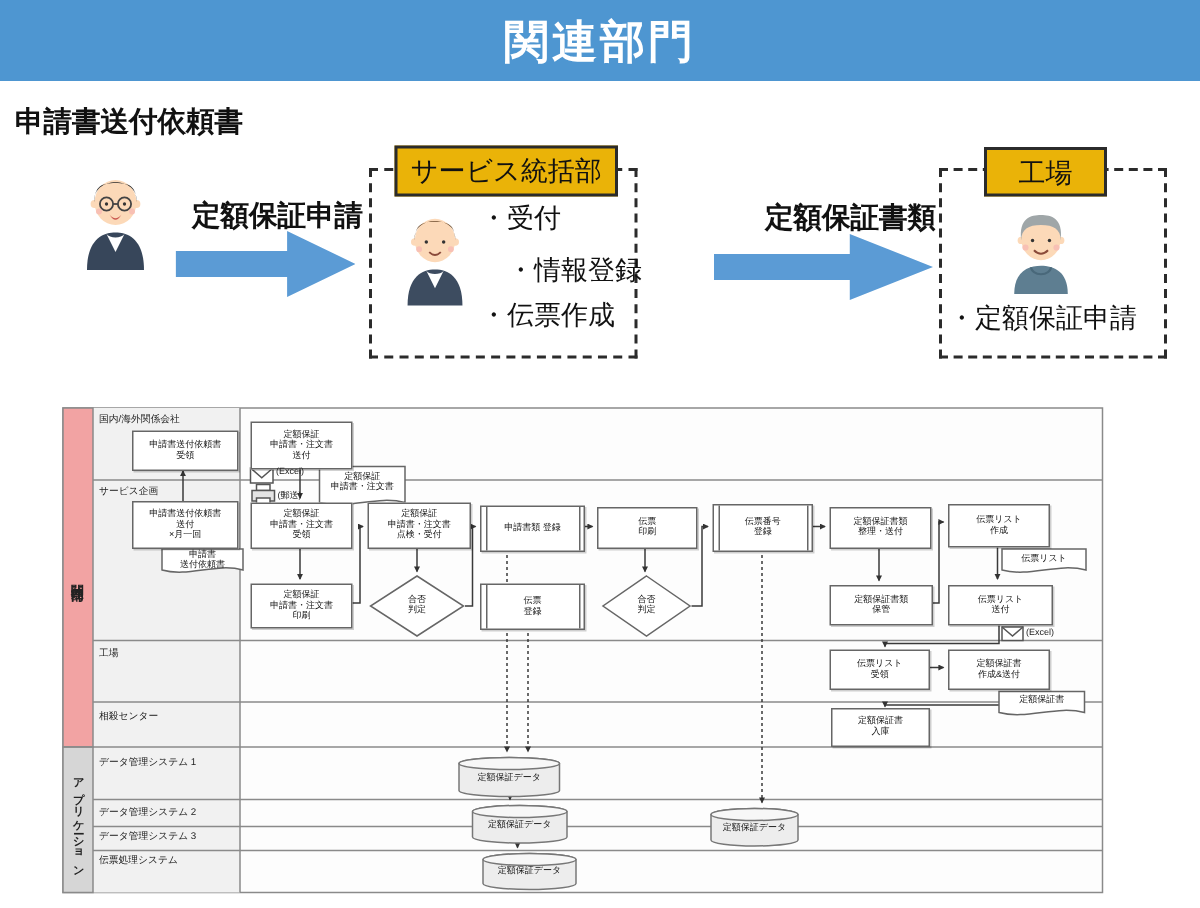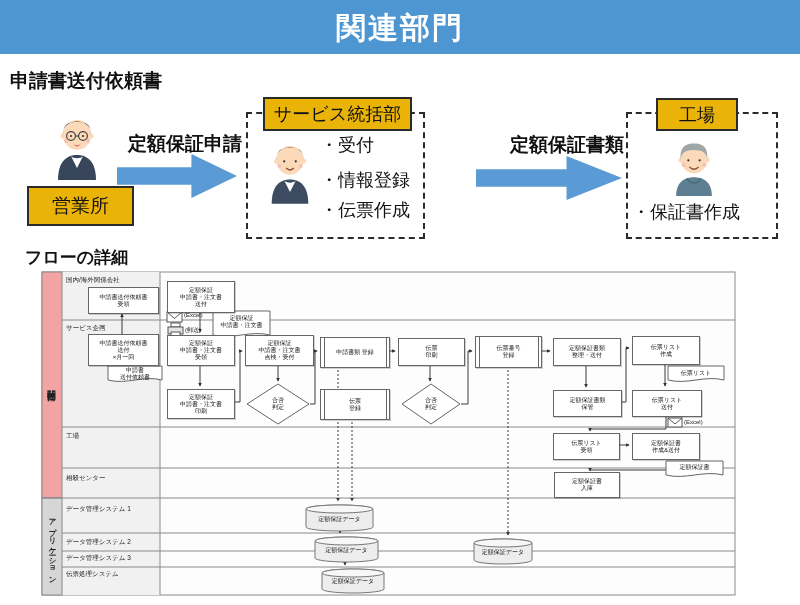--- a/index.html
+++ b/index.html
@@ -50,23 +50,20 @@
     <path d="M13,27 C11,9 43,9 41,27 C41,16 36,14 27,14 C18,14 13,16 13,27 Z" fill="#2A2A2A"></path>
     <circle cx="21" cy="28" r="4.4" fill="none" stroke="#444" stroke-width="1.2"></circle>
     <circle cx="33" cy="28" r="4.4" fill="none" stroke="#444" stroke-width="1.2"></circle>
     <line x1="25.4" y1="28" x2="28.6" y2="28" stroke="#444" stroke-width="1.2"></line>
     <circle cx="21" cy="28" r="1.1" fill="#333"></circle>
       <circle cx="33" cy="28" r="1.1" fill="#333"></circle>
     <path d="M23,35 Q27,40 31,35 Q27,42 23,35 Z" fill="#C9574F"></path>
     <circle cx="16" cy="33" r="2" fill="#F8C0B4"></circle>
       <circle cx="38" cy="33" r="2" fill="#F8C0B4"></circle>
   </svg>
-  <div class="abs label-box" style="left:27px;top:186px;width:103px;height:36px;">
-    <span>営業所</span>
-  </div>
 
   <div class="abs flow-label" style="left:106px;top:131px;width:136px;">定額保証申請</div>
   <div class="abs barrow" style="left:117px;top:152px;width:120px;height:48px;"></div>
 
   <div class="abs dash-box" style="left:246px;top:112px;width:175px;height:123px;"></div>
   <div class="abs label-box" style="left:263px;top:97px;width:145px;height:30px;font-size:18px;">
     <span>サービス統括部</span>
   </div>
   <svg class="abs" style="left:264px;top:134px;" width="52" height="70" viewBox="0 0 54 72">
     <path d="M8,72 C8,52 18,47 27,47 C36,47 46,52 46,72 Z" fill="#3D4C60"></path>
@@ -75,21 +72,21 @@
       <circle cx="41" cy="28" r="2.6" fill="#FCD9B8"></circle>
     <ellipse cx="27" cy="27" rx="14" ry="15" fill="#FCD9B8"></ellipse>
     <path d="M13,27 C11,9 43,9 41,27 C41,16 36,14 27,14 C18,14 13,16 13,27 Z" fill="#6B4A2B"></path>
     <circle cx="21" cy="28" r="1.2" fill="#333"></circle>
       <circle cx="33" cy="28" r="1.2" fill="#333"></circle>
     <path d="M23,35 Q27,39 31,35" stroke="#8A4A3A" stroke-width="1.3" fill="none"></path>
     <circle cx="16" cy="33" r="2" fill="#F8C0B4"></circle>
       <circle cx="38" cy="33" r="2" fill="#F8C0B4"></circle>
   </svg>
   <div class="abs bullet" style="left:320px;top:133px;">・受付</div>
-  <div class="abs bullet" style="left:320px;top:168px;">・情報登録</div>
+  <div class="abs bullet" style="left:338px;top:168px;">・情報登録</div>
   <div class="abs bullet" style="left:320px;top:198px;">・伝票作成</div>
 
   <div class="abs flow-label" style="left:468px;top:132px;width:156px;">定額保証書類</div>
   <div class="abs barrow" style="left:476px;top:154px;width:146px;height:48px;"></div>
 
   <div class="abs dash-box" style="left:626px;top:112px;width:148px;height:123px;"></div>
   <div class="abs label-box" style="left:656px;top:98px;width:78px;height:29px;font-size:18px;">
     <span>工場</span>
   </div>
   <svg class="abs" style="left:668px;top:134px;" width="52" height="62" viewBox="0 0 54 66">
@@ -98,23 +95,22 @@
     <circle cx="13" cy="28" r="2.6" fill="#FCD9B8"></circle>
       <circle cx="41" cy="28" r="2.6" fill="#FCD9B8"></circle>
     <ellipse cx="27" cy="27" rx="14" ry="15" fill="#FCD9B8"></ellipse>
     <path d="M13,28 C11,12 20,10 27,10 C34,10 43,12 41,28 C41,20 36,17 27,17 C18,17 13,20 13,28 Z" fill="#9FA6A8"></path>
     <circle cx="21" cy="28" r="1.2" fill="#333"></circle>
       <circle cx="33" cy="28" r="1.2" fill="#333"></circle>
     <path d="M22,35 Q27,40 32,35" stroke="#8A4A3A" stroke-width="1.4" fill="none"></path>
     <circle cx="16" cy="33" r="2.2" fill="#F8C0B4"></circle>
       <circle cx="38" cy="33" r="2.2" fill="#F8C0B4"></circle>
   </svg>
-  <div class="abs bullet" style="left:632px;top:200px;">・保証書作成</div>
-
-  <div class="abs h2" style="left:25px;top:246px;">フローの詳細</div>
+  <div class="abs bullet" style="left:632px;top:200px;">・定額保証申請</div>
+
 
   <svg class="abs overlay" width="800" height="605">
     <defs>
       <marker id="ah" markerWidth="6" markerHeight="6" refX="3.4" refY="2" orient="auto">
         <path d="M0,0 L4,2 L0,4 Z" fill="#333"></path>
       </marker>
     </defs>
     <g>
       <rect x="42" y="272" width="693" height="323" fill="#FDFDFD" stroke="#8A8A8A"></rect>
       <rect x="62" y="272" width="98" height="323" fill="#F1F1F1" stroke="none"></rect>

